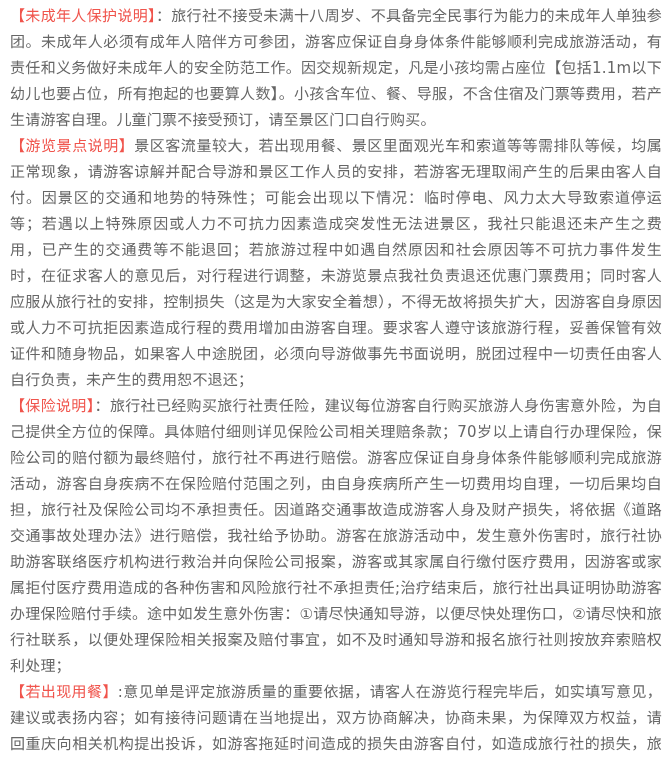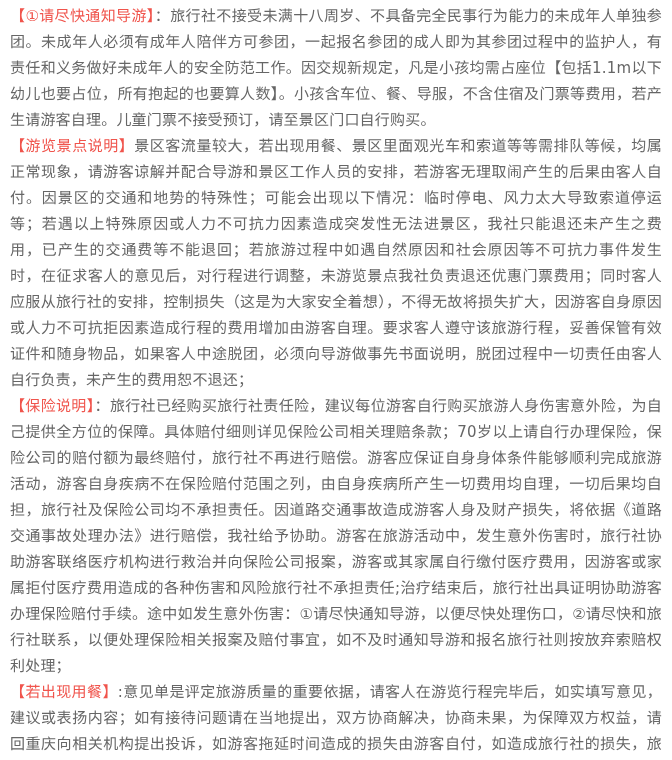--- a/index.html
+++ b/index.html
@@ -32,21 +32,21 @@
   }
   .sep, .body-text {
     color: #666666;
   }
 </style>
 </head>
 <body>
 
 <div class="doc">
 
-  <p class="section"><span class="heading">【①请尽快通知导游】</span><span class="sep">：</span><span class="body-text">旅行社不接受未满十八周岁、不具备完全民事行为能力的未成年人单独参团。未成年人必须有成年人陪伴方可参团，一起报名参团的成人即为其参团过程中的监护人，有责任和义务做好未成年人的安全防范工作。因交规新规定，凡是小孩均需占座位【包括1.1m以下幼儿也要占位，所有抱起的也要算人数】。小孩含车位、餐、导服，不含住宿及门票等费用，若产生请游客自理。儿童门票不接受预订，请至景区门口自行购买。</span></p>
+  <p class="section"><span class="heading">【未成年人保护说明】</span><span class="sep">：</span><span class="body-text">旅行社不接受未满十八周岁、不具备完全民事行为能力的未成年人单独参团。未成年人必须有成年人陪伴方可参团，游客应保证自身身体条件能够顺利完成旅游活动，有责任和义务做好未成年人的安全防范工作。因交规新规定，凡是小孩均需占座位【包括1.1m以下幼儿也要占位，所有抱起的也要算人数】。小孩含车位、餐、导服，不含住宿及门票等费用，若产生请游客自理。儿童门票不接受预订，请至景区门口自行购买。</span></p>
 
   <p class="section"><span class="heading">【游览景点说明】</span><span class="sep"></span><span class="body-text">景区客流量较大，若出现用餐、景区里面观光车和索道等等需排队等候，均属正常现象，请游客谅解并配合导游和景区工作人员的安排，若游客无理取闹产生的后果由客人自付。因景区的交通和地势的特殊性；可能会出现以下情况：临时停电、风力太大导致索道停运等；若遇以上特殊原因或人力不可抗力因素造成突发性无法进景区，我社只能退还未产生之费用，已产生的交通费等不能退回；若旅游过程中如遇自然原因和社会原因等不可抗力事件发生时，在征求客人的意见后，对行程进行调整，未游览景点我社负责退还优惠门票费用；同时客人应服从旅行社的安排，控制损失（这是为大家安全着想），不得无故将损失扩大，因游客自身原因或人力不可抗拒因素造成行程的费用增加由游客自理。要求客人遵守该旅游行程，妥善保管有效证件和随身物品，如果客人中途脱团，必须向导游做事先书面说明，脱团过程中一切责任由客人自行负责，未产生的费用恕不退还；</span></p>
 
   <p class="section"><span class="heading">【保险说明】</span><span class="sep">：</span><span class="body-text">旅行社已经购买旅行社责任险，建议每位游客自行购买旅游人身伤害意外险，为自己提供全方位的保障。具体赔付细则详见保险公司相关理赔条款；70岁以上请自行办理保险，保险公司的赔付额为最终赔付，旅行社不再进行赔偿。游客应保证自身身体条件能够顺利完成旅游活动，游客自身疾病不在保险赔付范围之列，由自身疾病所产生一切费用均自理，一切后果均自担，旅行社及保险公司均不承担责任。因道路交通事故造成游客人身及财产损失，将依据《道路交通事故处理办法》进行赔偿，我社给予协助。游客在旅游活动中，发生意外伤害时，旅行社协助游客联络医疗机构进行救治并向保险公司报案，游客或其家属自行缴付医疗费用，因游客或家属拒付医疗费用造成的各种伤害和风险旅行社不承担责任;治疗结束后，旅行社出具证明协助游客办理保险赔付手续。途中如发生意外伤害：①请尽快通知导游，以便尽快处理伤口，②请尽快和旅行社联系，以便处理保险相关报案及赔付事宜，如不及时通知导游和报名旅行社则按放弃索赔权利处理；</span></p>
 
   <p class="section"><span class="heading">【若出现用餐】</span><span class="sep">:</span><span class="body-text">意见单是评定旅游质量的重要依据，请客人在游览行程完毕后，如实填写意见，建议或表扬内容；如有接待问题请在当地提出，双方协商解决，协商未果，为保障双方权益，请回重庆向相关机构提出投诉，如游客拖延时间造成的损失由游客自付，如造成旅行社的损失，旅行社有追究其法律责任的权利。</span></p>
 
 </div>
 
 </body></html>

